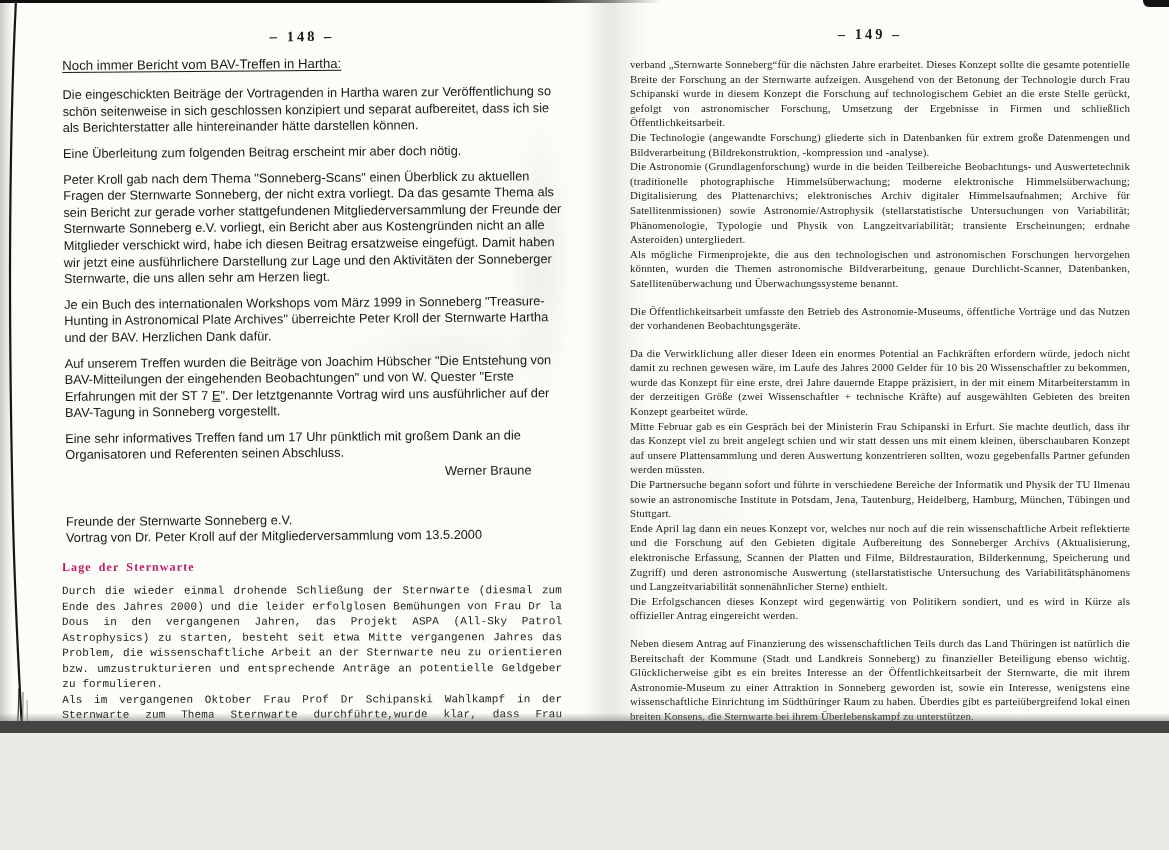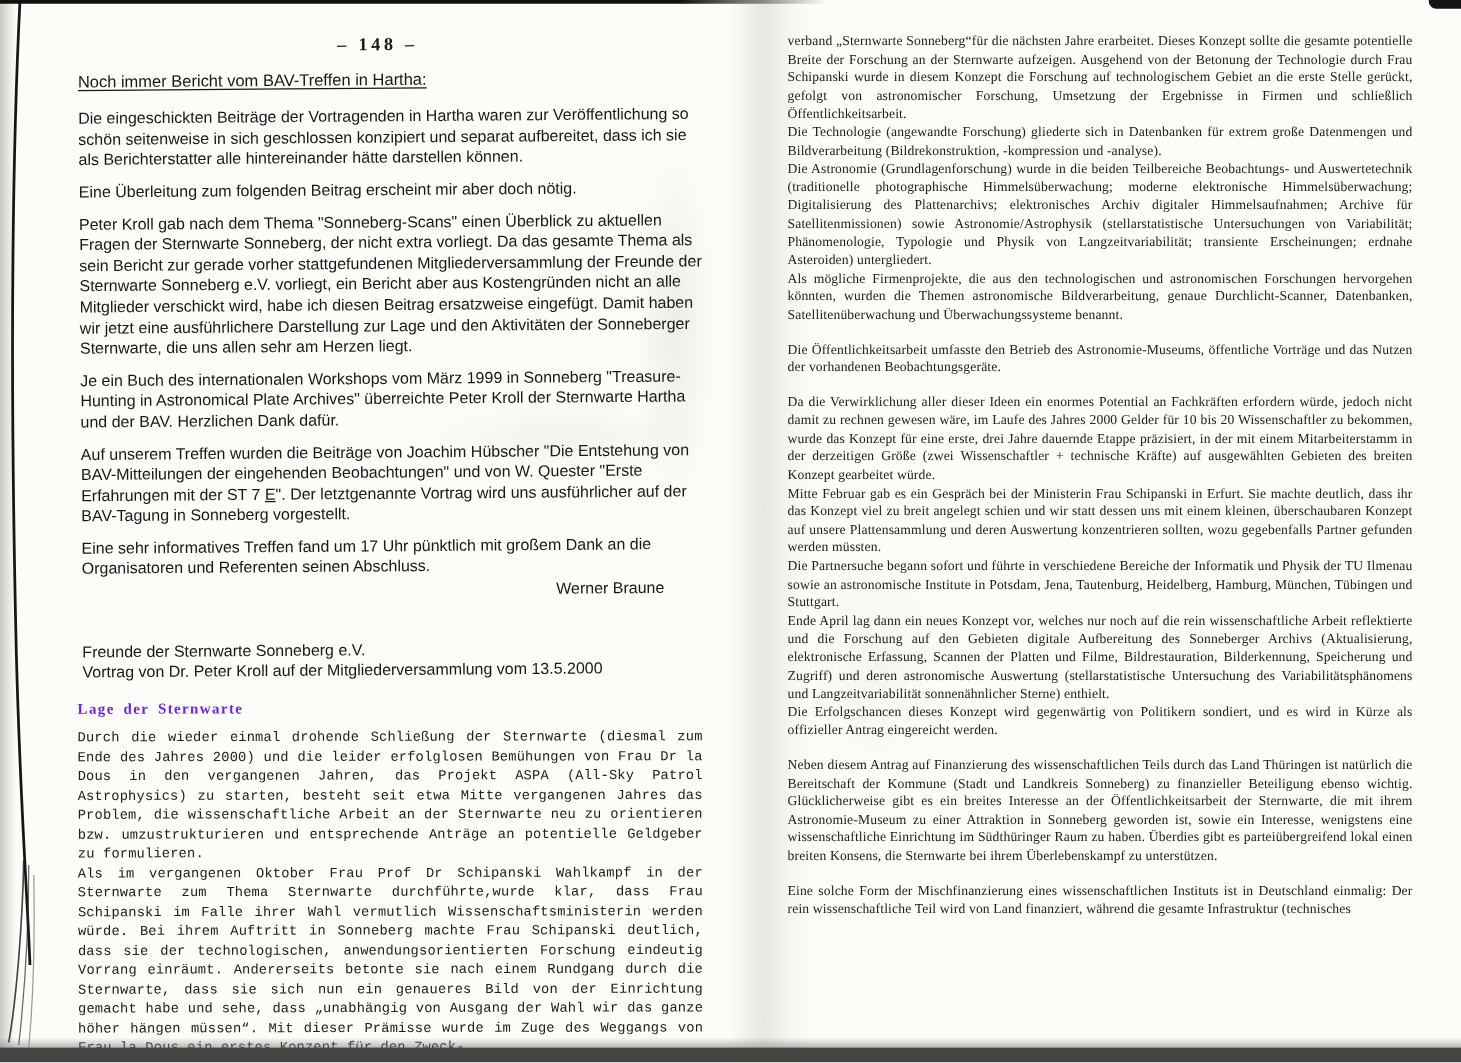--- a/index.html
+++ b/index.html
@@ -1,17 +1,17 @@
 <!DOCTYPE html>
 <html><head>
 <meta charset="utf-8">
 <style>
   html,body { margin:0; padding:0; background:#e9e9e6; }
   .spread {
-    position:relative; width:1169px; height:850px; overflow:hidden;
+    position:relative; width:1169px; height:733px; overflow:hidden;
     background:#fcfcf9; color:#1d1d1d;
     font-family:"Liberation Serif", serif;
   }
 
   
   .scan-left-strip { position:absolute; left:0; top:0; width:13px; height:850px;
     background:linear-gradient(to right,#c9c9c5,#efefec 70%,rgba(252,252,249,0)); z-index:3; }
   .scan-edge-svg { position:absolute; left:0; top:0; z-index:4; }
   .scan-top-line { position:absolute; left:0; top:0; width:662px; height:3px;
     background:linear-gradient(to right,#101010 82%,rgba(16,16,16,0)); z-index:4; }
@@ -39,21 +39,21 @@
     font-family:"Liberation Serif", serif; }
   .pagenum.left { width:480px; }
   .report-heading { margin-top:11px; margin-bottom:13px; font-size:13.2px;
     text-decoration:underline; text-underline-offset:2px; }
   .sans-p { margin:0 0 9px 0; }
   .sig-line { text-align:right; padding-right:34px; margin-top:2px; }
   .talk-intro { margin-top:31px; }
   .serif-title { font-family:"Liberation Serif", serif; font-weight:bold; font-size:15.5px;
     letter-spacing:1.6px; word-spacing:4px; margin-top:23px; color:#222; }
   .serif-subtitle { font-family:"Liberation Serif", serif; font-weight:bold; font-size:12px;
-    letter-spacing:1.1px; word-spacing:3px; margin-top:13px; color:#6d28d9; }
+    letter-spacing:1.1px; word-spacing:3px; margin-top:13px; color:#be185d; }
   .serif-body-left { font-size:11px; line-height:15.5px; text-align:justify;
     letter-spacing:0.12px; margin-top:9px; color:#202020;font-family:Liberation Mono, monospace; }
   .serif-body-left p { margin:0; }
 
   
   .page-right { position:absolute; left:630px; top:26px; width:500px; z-index:1; }
   .pagenum.right { width:480px; margin-bottom:14px; }
   .serif-body-right { font-size:10.9px; line-height:14.6px; text-align:justify;
     letter-spacing:0.12px; color:#202020; }
   .serif-body-right p { margin:0; }
@@ -90,20 +90,21 @@
     <div style="transform:rotate(-0.1deg); transform-origin:0 0;">
       <div class="serif-subtitle">Lage der Sternwarte</div>
       <div class="serif-body-left">
         <p>Durch die wieder einmal drohende Schließung der Sternwarte (diesmal zum Ende des Jahres 2000) und die leider erfolglosen Bemühungen von Frau Dr la Dous in den vergangenen Jahren, das Projekt ASPA (All-Sky Patrol Astrophysics) zu starten, besteht seit etwa Mitte vergangenen Jahres das Problem, die wissenschaftliche Arbeit an der Sternwarte neu zu orientieren bzw.  umzustrukturieren und entsprechende Anträge an potentielle Geldgeber zu formulieren.</p>
         <p>Als im vergangenen Oktober Frau Prof Dr Schipanski Wahlkampf in der Sternwarte zum Thema Sternwarte durchführte,wurde klar, dass Frau Schipanski im Falle ihrer Wahl vermutlich Wissenschaftsministerin werden würde.  Bei ihrem Auftritt in Sonneberg machte Frau Schipanski deutlich, dass sie der technologischen, anwendungsorientierten Forschung eindeutig Vorrang einräumt.  Andererseits betonte sie nach einem Rundgang durch die Sternwarte, dass sie sich nun ein genaueres Bild von der Einrichtung gemacht habe und sehe, dass „unabhängig von Ausgang der Wahl wir das ganze höher hängen müssen“. Mit dieser Prämisse wurde im Zuge des Weggangs von Frau la Dous ein erstes Konzept für den Zweck-</p>
       </div>
     </div>
   </div>
 
   <div class="page-right">
+    <div class="pagenum right">– 149 –</div>
     <div class="serif-body-right">
       <p>verband „Sternwarte Sonneberg“für die nächsten Jahre erarbeitet.  Dieses Konzept sollte die gesamte potentielle Breite der Forschung an der Sternwarte aufzeigen. Ausgehend von der Betonung der Technologie durch Frau Schipanski wurde in diesem Konzept die Forschung auf technologischem Gebiet an die erste Stelle gerückt, gefolgt von astronomischer Forschung, Umsetzung der Ergebnisse in Firmen und schließlich Öffentlichkeitsarbeit.</p>
       <p>Die Technologie (angewandte Forschung) gliederte sich in Datenbanken für extrem große Datenmengen und Bildverarbeitung (Bildrekonstruktion, -kompression und -analyse).</p>
       <p>Die Astronomie (Grundlagenforschung) wurde in die beiden Teilbereiche Beobachtungs- und Auswertetechnik (traditionelle photographische Himmelsüberwachung; moderne elektronische Himmelsüberwachung; Digitalisierung des Plattenarchivs; elektronisches Archiv digitaler Himmelsaufnahmen; Archive für Satellitenmissionen) sowie Astronomie/Astrophysik (stellarstatistische Untersuchungen von Variabilität; Phänomenologie, Typologie und Physik von Langzeitvariabilität; transiente Erscheinungen; erdnahe Asteroiden) untergliedert.</p>
       <p>Als mögliche Firmenprojekte, die aus den technologischen und astronomischen Forschungen hervorgehen könnten, wurden die Themen astronomische Bildverarbeitung, genaue Durchlicht-Scanner, Datenbanken, Satellitenüberwachung und Überwachungssysteme benannt.</p>
       <p class="g">Die Öffentlichkeitsarbeit umfasste den Betrieb des Astronomie-Museums, öffentliche Vorträge und das Nutzen der vorhandenen Beobachtungsgeräte.</p>
       <p class="g">Da die Verwirklichung aller dieser Ideen ein enormes Potential an Fachkräften erfordern würde, jedoch nicht damit zu rechnen gewesen wäre, im Laufe des Jahres 2000 Gelder für 10 bis 20 Wissenschaftler zu bekommen, wurde das Konzept für eine erste, drei Jahre dauernde Etappe präzisiert, in der mit einem Mitarbeiterstamm in der derzeitigen Größe (zwei Wissenschaftler + technische Kräfte) auf ausgewählten Gebieten des breiten Konzept gearbeitet würde.</p>
       <p>Mitte Februar gab es ein Gespräch bei der Ministerin Frau Schipanski in Erfurt.  Sie machte deutlich, dass ihr das Konzept viel zu breit angelegt schien und wir statt dessen uns mit einem kleinen, überschaubaren Konzept auf unsere Plattensammlung und deren Auswertung konzentrieren sollten, wozu gegebenfalls Partner gefunden werden müssten.</p>
       <p>Die Partnersuche begann sofort und führte in verschiedene Bereiche der Informatik und Physik der TU Ilmenau sowie an astronomische Institute in Potsdam, Jena, Tautenburg, Heidelberg, Hamburg, München, Tübingen und Stuttgart.</p>
       <p>Ende April lag dann ein neues Konzept vor, welches nur noch auf die rein wissenschaftliche Arbeit reflektierte und die Forschung auf den Gebieten digitale Aufbereitung des Sonneberger Archivs (Aktualisierung, elektronische Erfassung, Scannen der Platten und Filme, Bildrestauration, Bilderkennung, Speicherung und Zugriff) und deren astronomische Auswertung (stellarstatistische Untersuchung des Variabilitätsphänomens und Langzeitvariabilität sonnenähnlicher Sterne) enthielt.</p>

